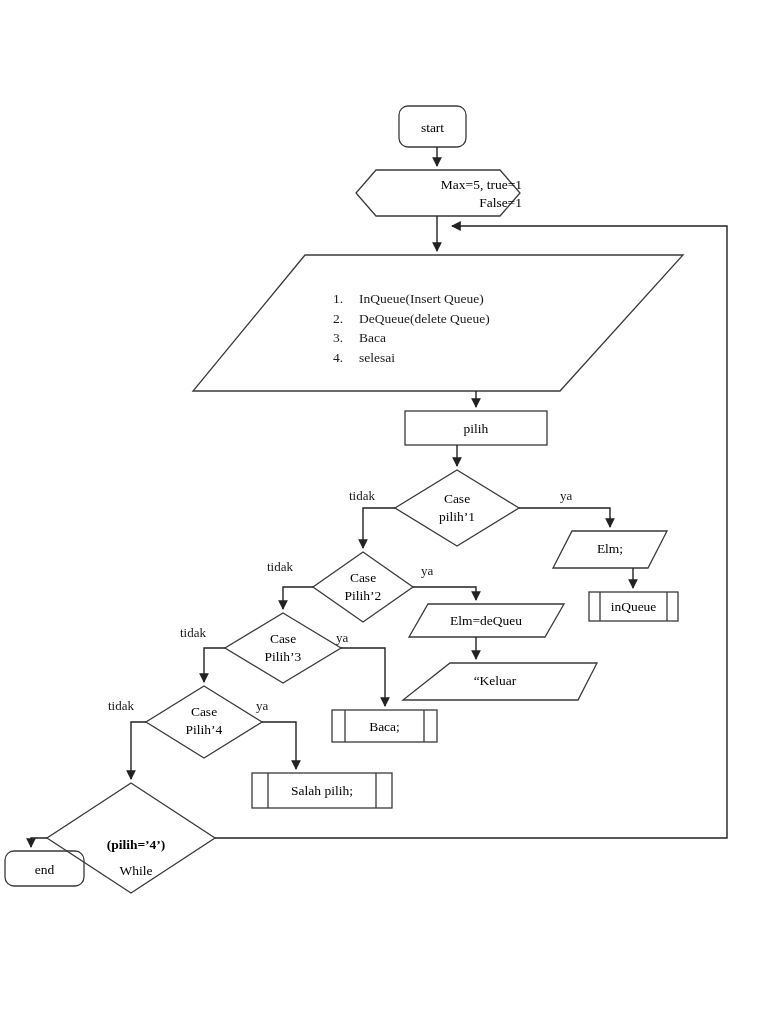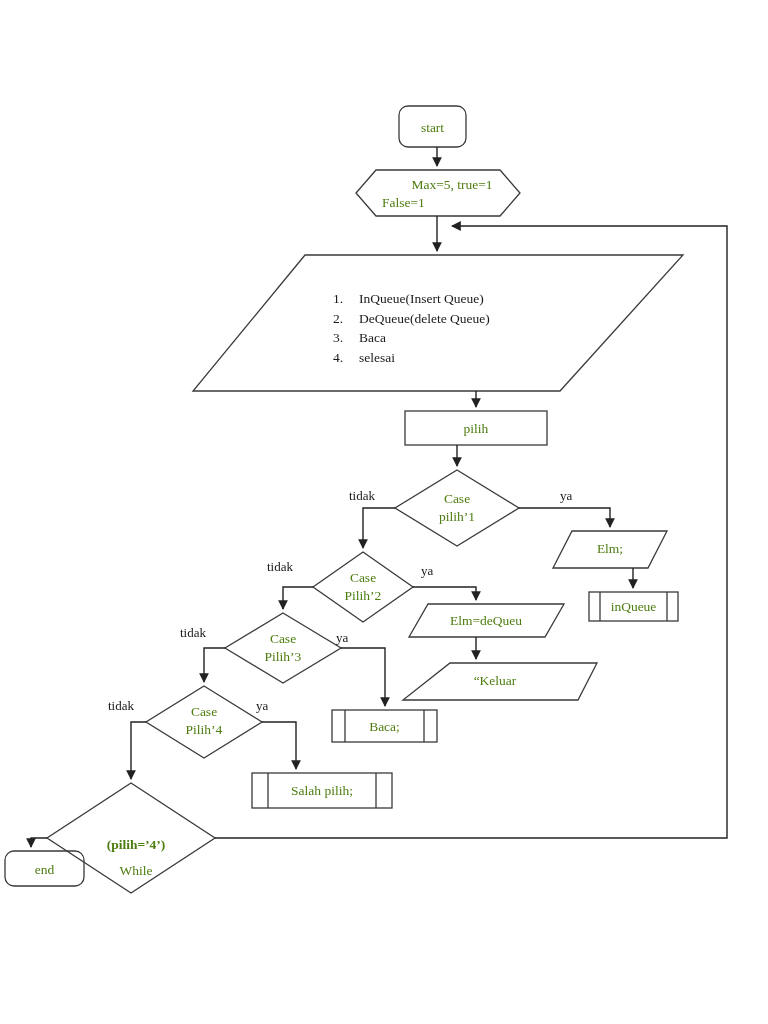--- a/index.html
+++ b/index.html
@@ -24,21 +24,21 @@
     top: 0;
     left: 0;
     width: 768px;
     height: 1024px;
   }
   .shape-text {
     position: absolute;
     text-align: center;
     font-size: 13.5px;
     line-height: 1.28;
-    color: #4d7c0f;
+    color: #000000;
     white-space: pre;
     pointer-events: none;
   }
   .edge-label {
     position: absolute;
     font-size: 13px;
     color: #1a1a1a;
     white-space: nowrap;
   }
   .menu-list {
@@ -143,22 +143,22 @@
       <path d="M 262 722 L 296 722 L 296 769" marker-end="url(#arrow)"></path>
 
       <path d="M 47 838 L 31 838 L 31 847" marker-end="url(#arrow)"></path>
 
       <path d="M 215 838 L 727 838 L 727 226 L 452 226" marker-end="url(#arrow)"></path>
     </g>
   </svg>
 
   <div class="shape-text" style="left:399px;top:119px;width:67px;">start</div>
 
-  <div class="shape-text" style="left:382px;top:176px;width:140px;text-align:center;">Max=5, true=1</div>
-  <div class="shape-text" style="left:382px;top:194px;width:140px;text-align:left;">False=1</div>
+  <div class="shape-text" style="left:382px;top:176px;width:140px;text-align:right;">Max=5, true=1</div>
+  <div class="shape-text" style="left:382px;top:194px;width:140px;text-align:right;">False=1</div>
 
   <div class="menu-list" style="left:333px;top:289px;">
     <div class="row">
       <span class="num">1.</span>
       <span class="txt">InQueue(Insert Queue)</span>
     </div>
     <div class="row">
       <span class="num">2.</span>
       <span class="txt">DeQueue(delete Queue)</span>
     </div>

